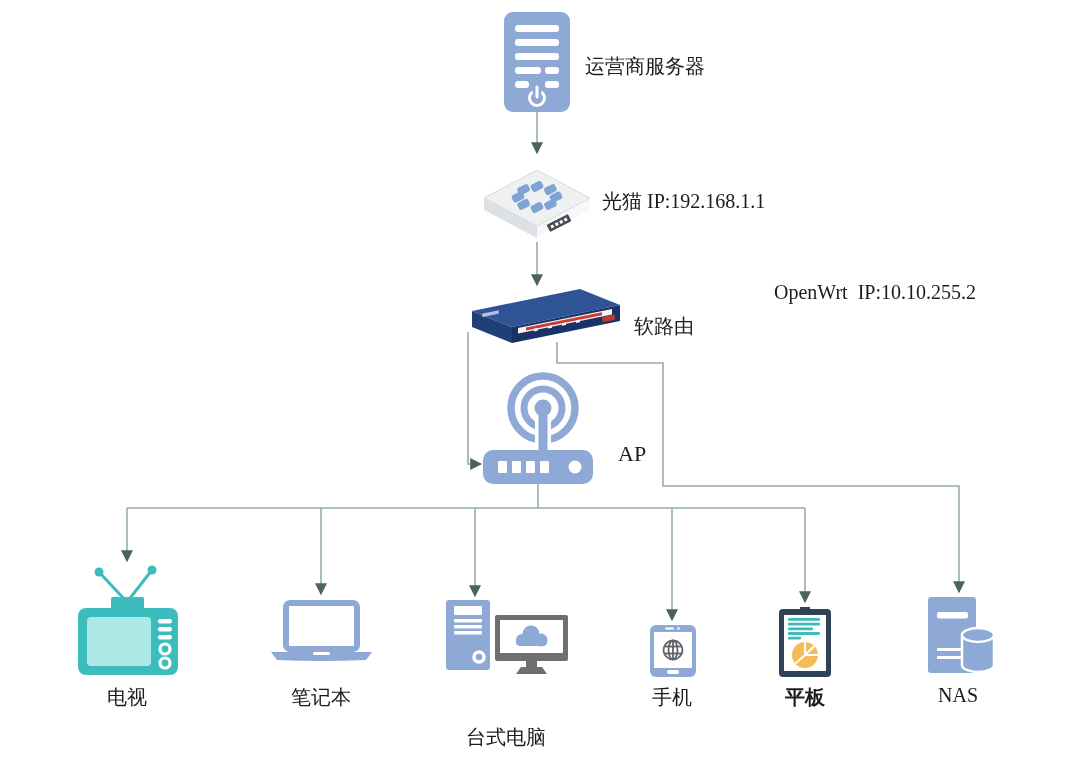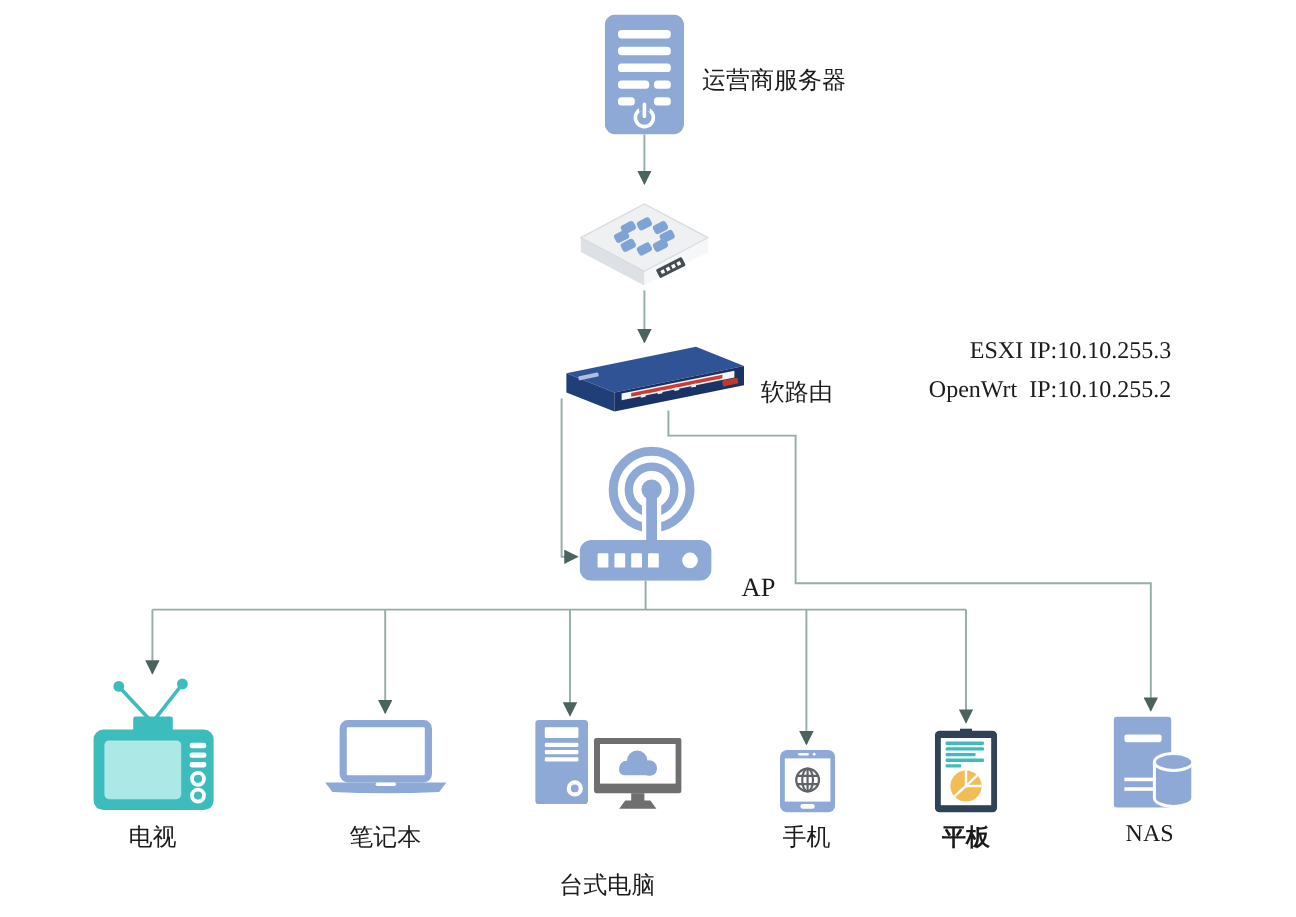--- a/index.html
+++ b/index.html
@@ -11,21 +11,21 @@
   svg { display:block; }
   .label {
     position:absolute; font-size:20px; color:var(--text,#1b1b1b); white-space:nowrap;
   }
   .label.center { transform:translateX(-50%); text-align:left; }
   #ip-block {
     position:absolute; right:152px; top:276px; text-align:right; line-height:32.5px;
     font-size:20px; color:var(--text,#1b1b1b);
   }
   #ip-block div { white-space:pre; }
-  #ap-label { font-size:22px;margin-top:36px; }
+  #ap-label { font-size:22px; }
   #wires { position:absolute; left:0; top:0; }
   .watermark {
     position:absolute; right:12px; top:723px; display:flex; align-items:center; gap:7px;
     color:var(--watermark,#dcdcdc); font-family:"Liberation Sans",sans-serif; font-weight:bold;
   }
   .wm-logo {
     width:26px; height:26px; border:2.5px solid var(--watermark,#dcdcdc); border-radius:50%;
     display:flex; align-items:center; justify-content:center; font-size:17px; line-height:1;
   }
   .wm-text { font-size:25px; letter-spacing:1.5px; }
@@ -91,41 +91,41 @@
       </g>
       <g transform="rotate(-27 77 63)">
         <rect x="65" y="59" width="24" height="8" rx="1" fill="#474c52"></rect>
         <rect x="68" y="61.5" width="3" height="3" fill="#ffffff"></rect>
         <rect x="73" y="61.5" width="3" height="3" fill="#ffffff"></rect>
         <rect x="78" y="61.5" width="3" height="3" fill="#ffffff"></rect>
         <rect x="83" y="61.5" width="3" height="3" fill="#ffffff"></rect>
       </g>
     </svg>
   </div>
+  <div class="label" style="left:602px; top:188px;">光猫 IP:192.168.1.1</div>
 
   <div class="icon" style="left:462px; top:283px;">
     <svg width="165" height="70" viewBox="0 0 165 70">
       <polygon points="10,28 118,6 158,22 50,44" fill="var(--router-top,#2f5394)"></polygon>
       <polygon points="10,28 50,44 50,60 10,44" fill="var(--router-front2,#203f79)"></polygon>
       <polygon points="50,44 158,22 158,38 50,60" fill="var(--router-front,#1a3367)"></polygon>
       <polygon points="56,45 150,26 150,31.5 56,50.5" fill="#f5f5f5"></polygon>
       <polygon points="64,44.6 140,29.2 140,32.2 64,47.6" fill="var(--router-red,#cf3a31)"></polygon>
       <g fill="#f5f5f5">
         <polygon points="72,45.8 76,45 76,47.6 72,48.4"></polygon>
         <polygon points="86,43 90,42.2 90,44.8 86,45.6"></polygon>
         <polygon points="100,40.2 104,39.4 104,42 100,42.8"></polygon>
         <polygon points="114,37.4 118,36.6 118,39.2 114,40"></polygon>
       </g>
       <rect x="140" y="33" width="13" height="5" rx="1" fill="#c0392b" transform="rotate(-12 146 35)"></rect>
       <rect x="20" y="29" width="17" height="3.5" rx="1" fill="#aebfe0" transform="rotate(-12 28 31)"></rect>
     </svg>
   </div>
   <div class="label" style="left:634px; top:313px;">软路由</div>
   <div id="ip-block">
-    <div>ESXI IP:10.10.255.3</div>
     <div>OpenWrt  IP:10.10.255.2</div>
   </div>
 
   <div class="icon" style="left:483px; top:366px;">
     <svg width="110" height="118" viewBox="0 0 110 118">
       <g fill="none" stroke="var(--device-blue,#8ea9d6)">
         <circle cx="60" cy="42" r="32" stroke-width="7.5"></circle>
         <circle cx="60" cy="42" r="19" stroke-width="7"></circle>
       </g>
       <rect x="52" y="42" width="16" height="44" fill="#ffffff"></rect>

